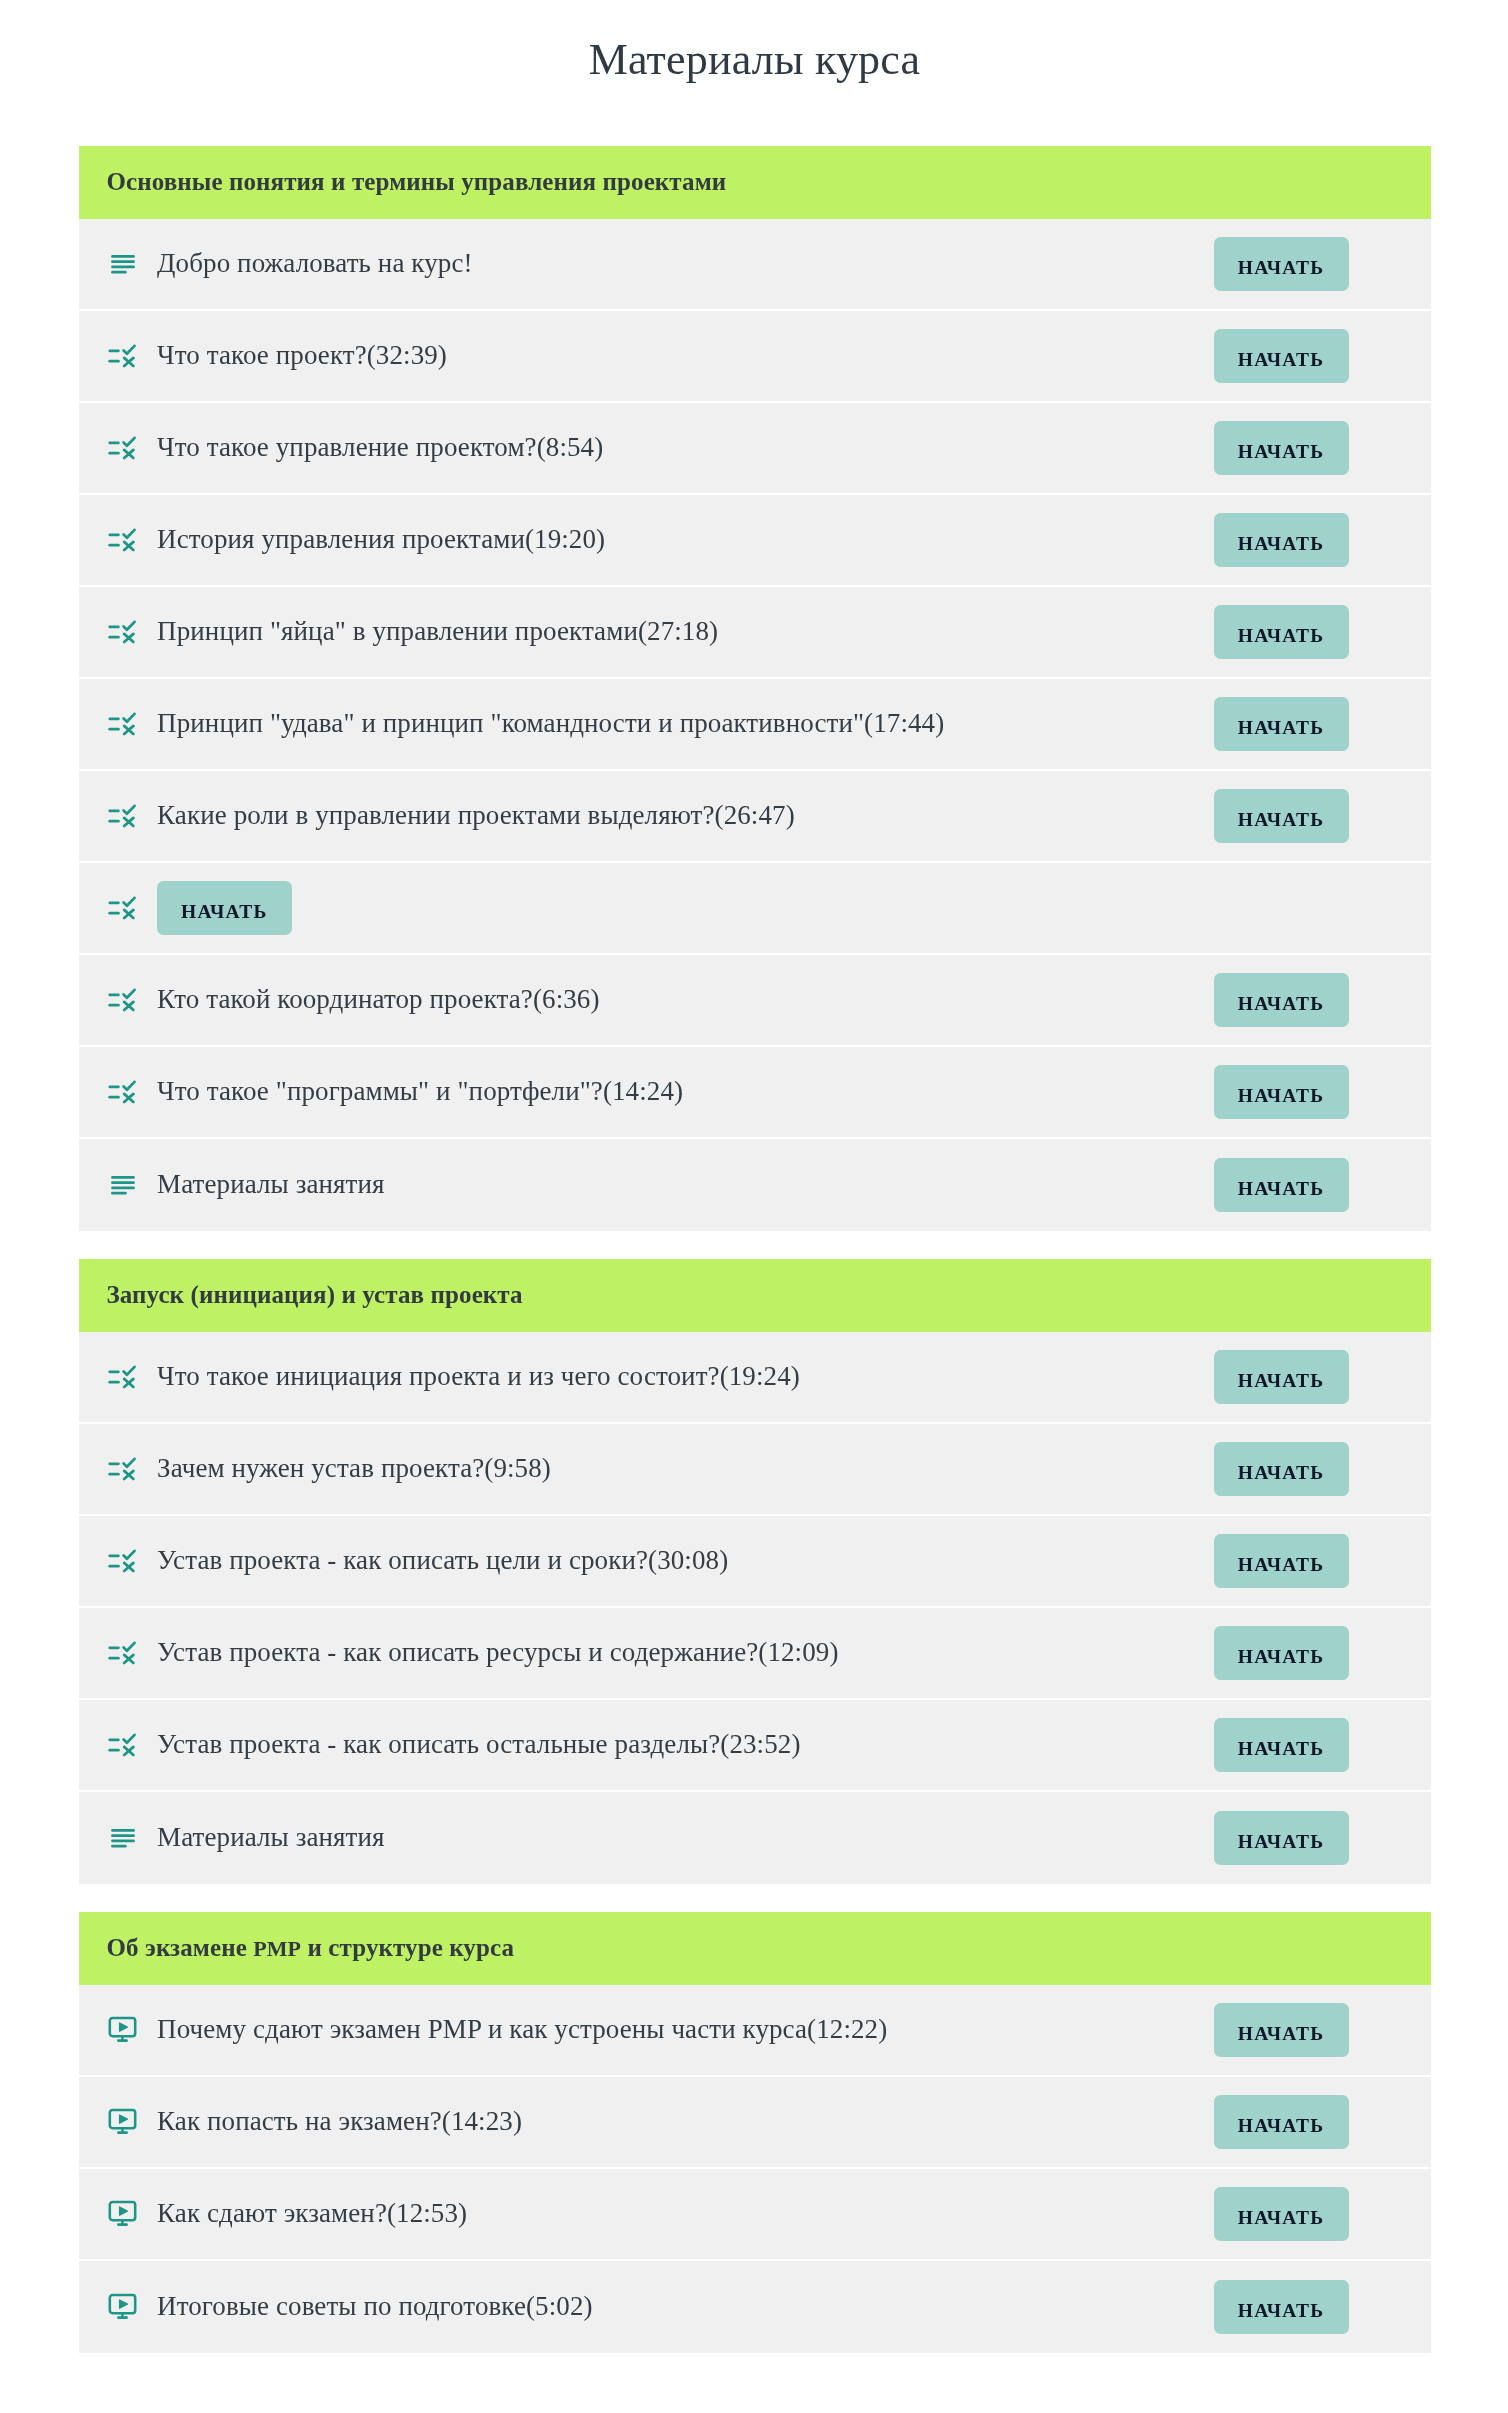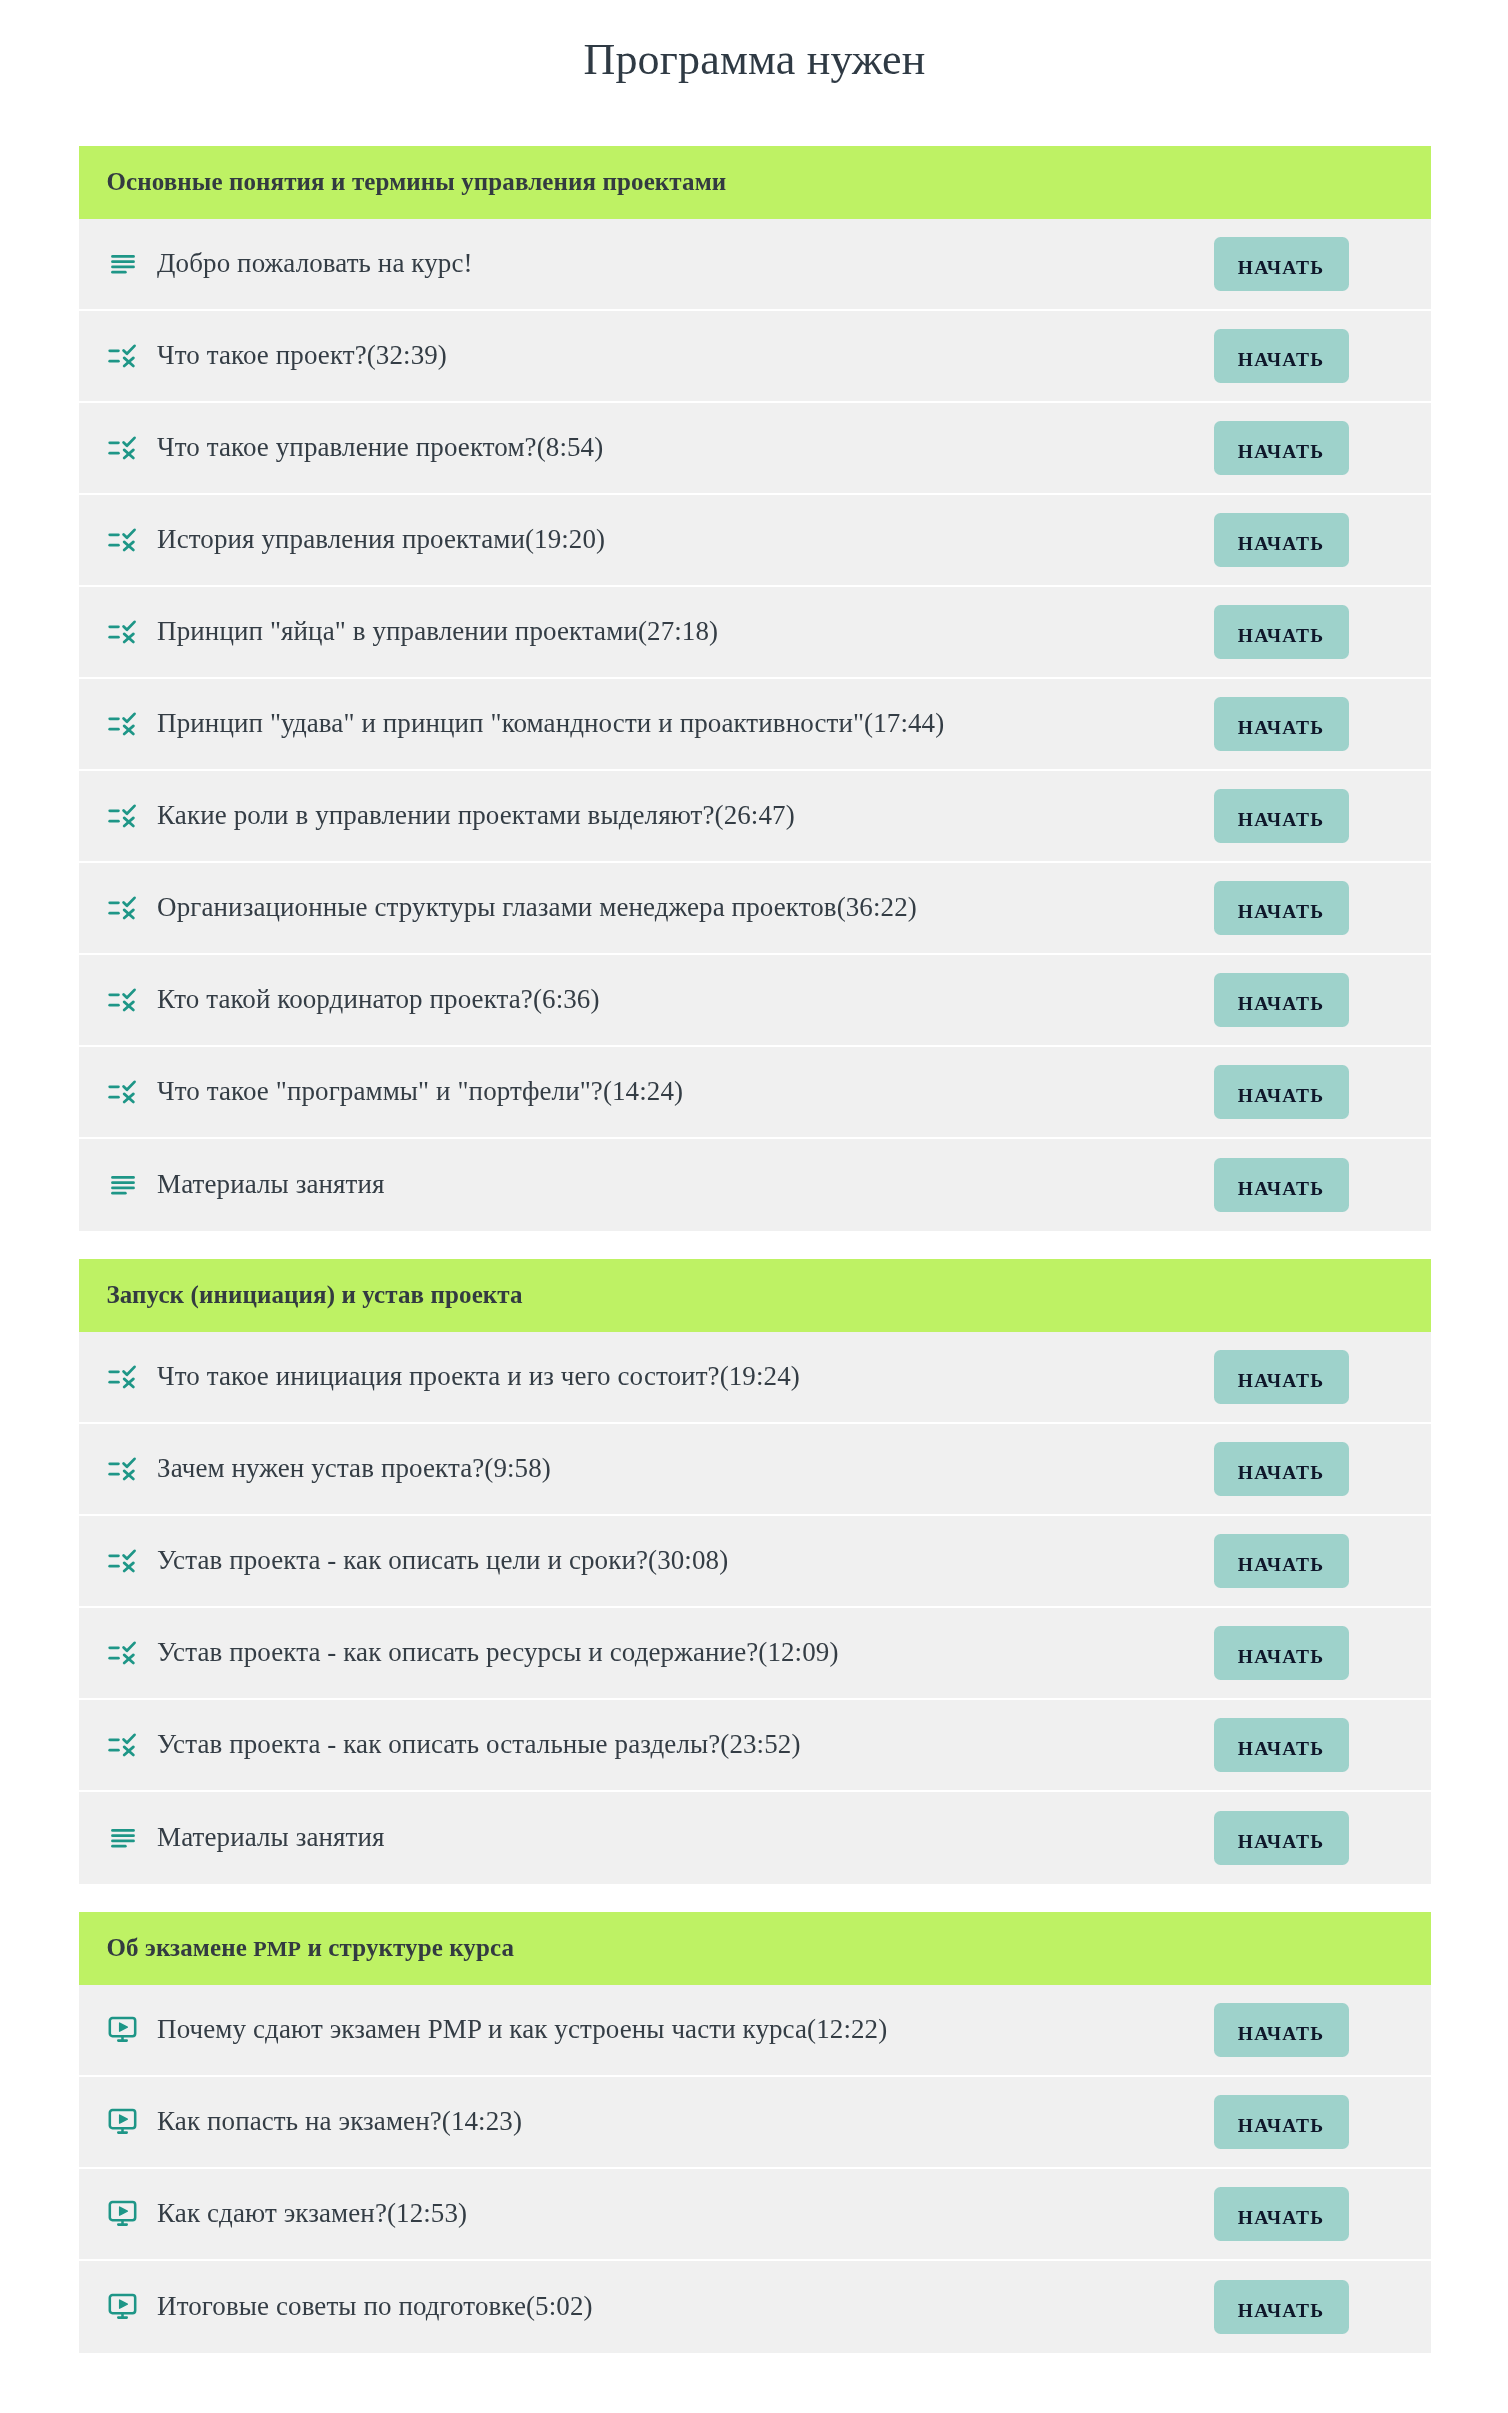--- a/index.html
+++ b/index.html
@@ -132,21 +132,21 @@
     display: flex;
     justify-content: center;
     padding-top: 65px;
   }
 </style>
 </head>
 <body>
 
 <div class="page">
 
-  <h1 class="page-title">Программа нужен</h1>
+  <h1 class="page-title">Материалы курса</h1>
 
   <div class="curriculum" id="curriculum">
       <div class="section">
         <div class="section-header">Основные понятия и термины управления проектами</div>
         <ul class="lesson-list">
           <li class="lesson-row">
             <span class="lesson-icon">
               <svg width="28" height="28" viewBox="0 0 24 24" fill="none" stroke="currentColor" stroke-width="2.4" stroke-linecap="round">
                 <line x1="3" y1="5.5" x2="21" y2="5.5"></line>
                 <line x1="3" y1="10" x2="21" y2="10"></line>
@@ -238,21 +238,20 @@
           <li class="lesson-row">
             <span class="lesson-icon">
               <svg width="30" height="26" viewBox="0 0 26 22" fill="none" stroke="currentColor" stroke-width="2.4" stroke-linecap="round" stroke-linejoin="round">
                 <line x1="1.5" y1="6.5" x2="9" y2="6.5"></line>
                 <line x1="1.5" y1="15.5" x2="9" y2="15.5"></line>
                 <polyline points="13.5,6.2 16.4,9.0 23,2.2"></polyline>
                 <line x1="14" y1="12.6" x2="22" y2="19.6"></line>
                 <line x1="22" y1="12.6" x2="14" y2="19.6"></line>
               </svg>
             </span>
-            <span class="lesson-title">Организационные структуры глазами менеджера проектов(36:22)</span>
             <button class="start-button">НАЧАТЬ</button>
           </li>
           <li class="lesson-row">
             <span class="lesson-icon">
               <svg width="30" height="26" viewBox="0 0 26 22" fill="none" stroke="currentColor" stroke-width="2.4" stroke-linecap="round" stroke-linejoin="round">
                 <line x1="1.5" y1="6.5" x2="9" y2="6.5"></line>
                 <line x1="1.5" y1="15.5" x2="9" y2="15.5"></line>
                 <polyline points="13.5,6.2 16.4,9.0 23,2.2"></polyline>
                 <line x1="14" y1="12.6" x2="22" y2="19.6"></line>
                 <line x1="22" y1="12.6" x2="14" y2="19.6"></line>

